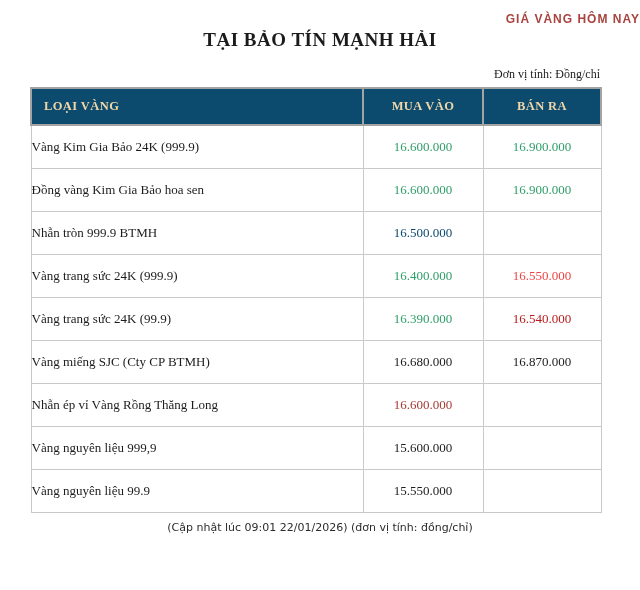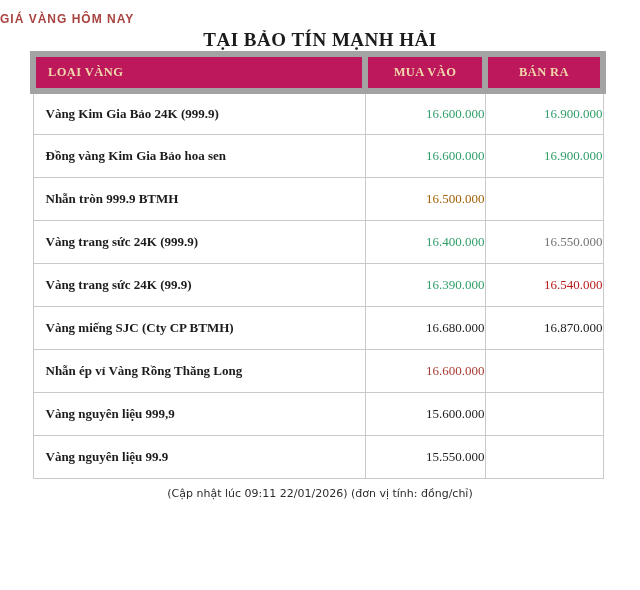--- a/index.html
+++ b/index.html
@@ -7,21 +7,21 @@
   body {
     width:640px; height:590px;
     font-family:"Liberation Serif", serif;
     color:#1c1c1c;
     overflow:hidden;
   }
   .page { position:relative; width:640px; height:590px; background:#fff; }
 
   .title-small {
     margin-top:12px;
-    text-align:left;
+    text-align:right;
     font-family:"Liberation Sans", sans-serif;
     font-size:12px;
     font-weight:bold;
     letter-spacing:1px;
     color:#a8433f;
   }
   .title-main {
     margin-top:3px;
     text-align:center;
     font-size:19px;
@@ -41,61 +41,61 @@
     width:570px;
     margin-left:30px;
     border-collapse:collapse;
     table-layout:fixed;
   }
   col.c1 { width:332px; }
   col.c2 { width:120px; }
   col.c3 { width:118px; }
 
   table.gold th {
-    background:#be185d;
+    background:#0c4a6e;
     color:#f0d7aa;
     font-size:12.5px;
     font-weight:bold;
     letter-spacing:0.4px;
     height:37px;
     text-align:center;
-    border:6px solid #a3a3a3;
+    border:2px solid #a3a3a3;
   }
   table.gold th.th-left { text-align:left; padding-left:12px; }
   table.gold th.sep { border-left:2px solid #ffffff;margin-left:12px; }
 
   table.gold td {
     border:1px solid #c9c9c9;
     height:43px;
     font-size:13px;
     background:#fff;
   }
   td.lbl {
-    font-weight:bold;
-    padding-left:12px;
+    font-weight:normal;
     color:#1c1c1c;
   }
-  td.price { text-align:right; }
+  td.price { text-align:center; }
 
   .footer-note {
     margin-top:8px;
     text-align:center;
     font-family:"DejaVu Sans", sans-serif;
     font-size:11px;
     color:#2b2b2b;
   }
 </style>
 </head>
 <body>
 
 <div class="page">
 
   <div class="title-small">GIÁ VÀNG HÔM NAY</div>
   <div class="title-main">TẠI BẢO TÍN MẠNH HẢI</div>
 
+  <div class="unit-note">Đơn vị tính: Đồng/chỉ</div>
 
   <table class="gold">
     <colgroup>
         <col class="c1">
         <col class="c2">
         <col class="c3">
       </colgroup>
     <thead>
       <tr>
         <th class="th-left">LOẠI VÀNG</th>
@@ -109,27 +109,27 @@
         <td class="price" style="color: rgb(47, 158, 104);">16.600.000</td>
         <td class="price" style="color: rgb(47, 158, 104);">16.900.000</td>
       </tr>
       <tr>
         <td class="lbl">Đồng vàng Kim Gia Bảo hoa sen</td>
         <td class="price" style="color: rgb(47, 158, 104);">16.600.000</td>
         <td class="price" style="color: rgb(47, 158, 104);">16.900.000</td>
       </tr>
       <tr>
         <td class="lbl">Nhẫn tròn 999.9 BTMH</td>
-        <td class="price" style="color: #a16207;">16.500.000</td>
+        <td class="price" style="color: #0c4a6e;">16.500.000</td>
         <td class="price" style="color: rgb(28, 28, 28);"></td>
       </tr>
       <tr>
         <td class="lbl">Vàng trang sức 24K (999.9)</td>
         <td class="price" style="color: rgb(47, 158, 104);">16.400.000</td>
-        <td class="price" style="color: #737373;">16.550.000</td>
+        <td class="price" style="color: #ef4444;">16.550.000</td>
       </tr>
       <tr>
         <td class="lbl">Vàng trang sức 24K (99.9)</td>
         <td class="price" style="color: rgb(47, 158, 104);">16.390.000</td>
         <td class="price" style="color: #b91c1c;">16.540.000</td>
       </tr>
       <tr>
         <td class="lbl">Vàng miếng SJC (Cty CP BTMH)</td>
         <td class="price" style="color: rgb(28, 28, 28);">16.680.000</td>
         <td class="price" style="color: rgb(28, 28, 28);">16.870.000</td>
@@ -145,15 +145,15 @@
         <td class="price" style="color: rgb(28, 28, 28);"></td>
       </tr>
       <tr>
         <td class="lbl">Vàng nguyên liệu 99.9</td>
         <td class="price" style="color: rgb(28, 28, 28);">15.550.000</td>
         <td class="price" style="color: rgb(28, 28, 28);"></td>
       </tr>
     </tbody>
   </table>
 
-  <div class="footer-note">(Cập nhật lúc 09:11 22/01/2026) (đơn vị tính: đồng/chỉ)</div>
+  <div class="footer-note">(Cập nhật lúc 09:01 22/01/2026) (đơn vị tính: đồng/chỉ)</div>
 
 </div>
 
 </body></html>

